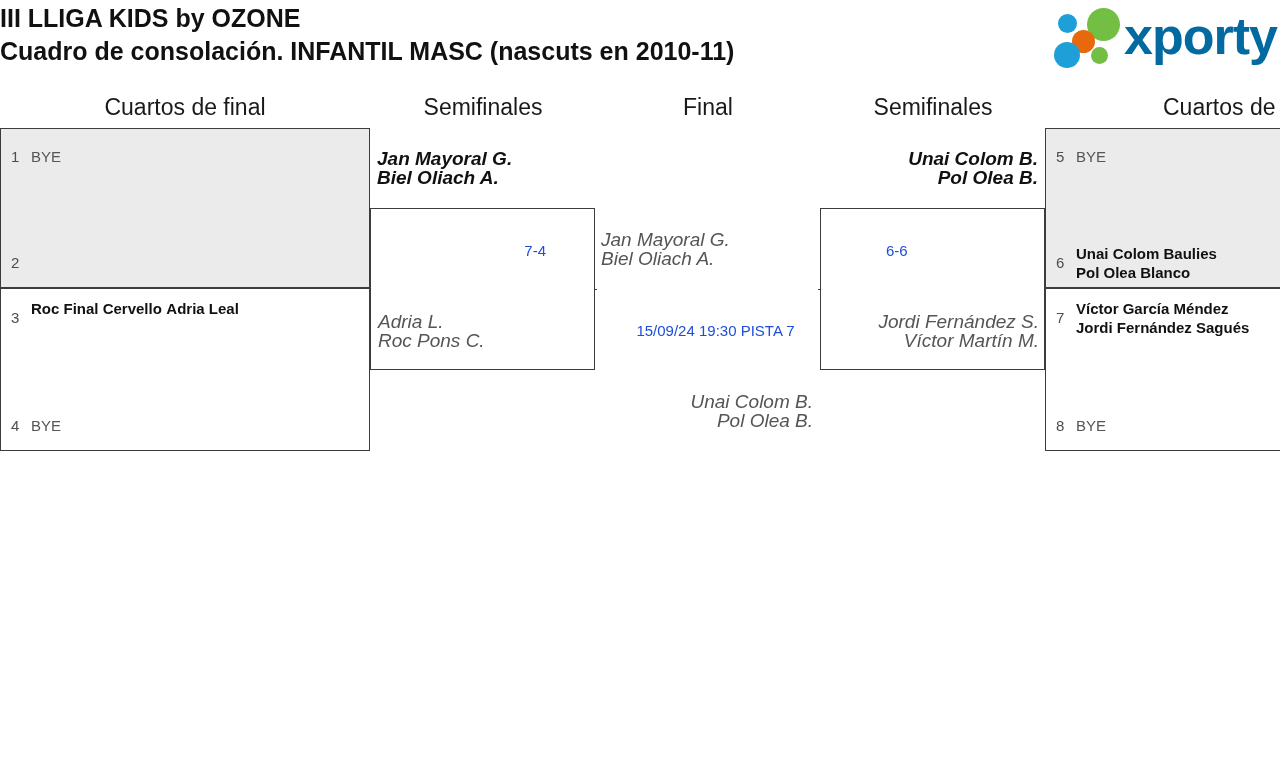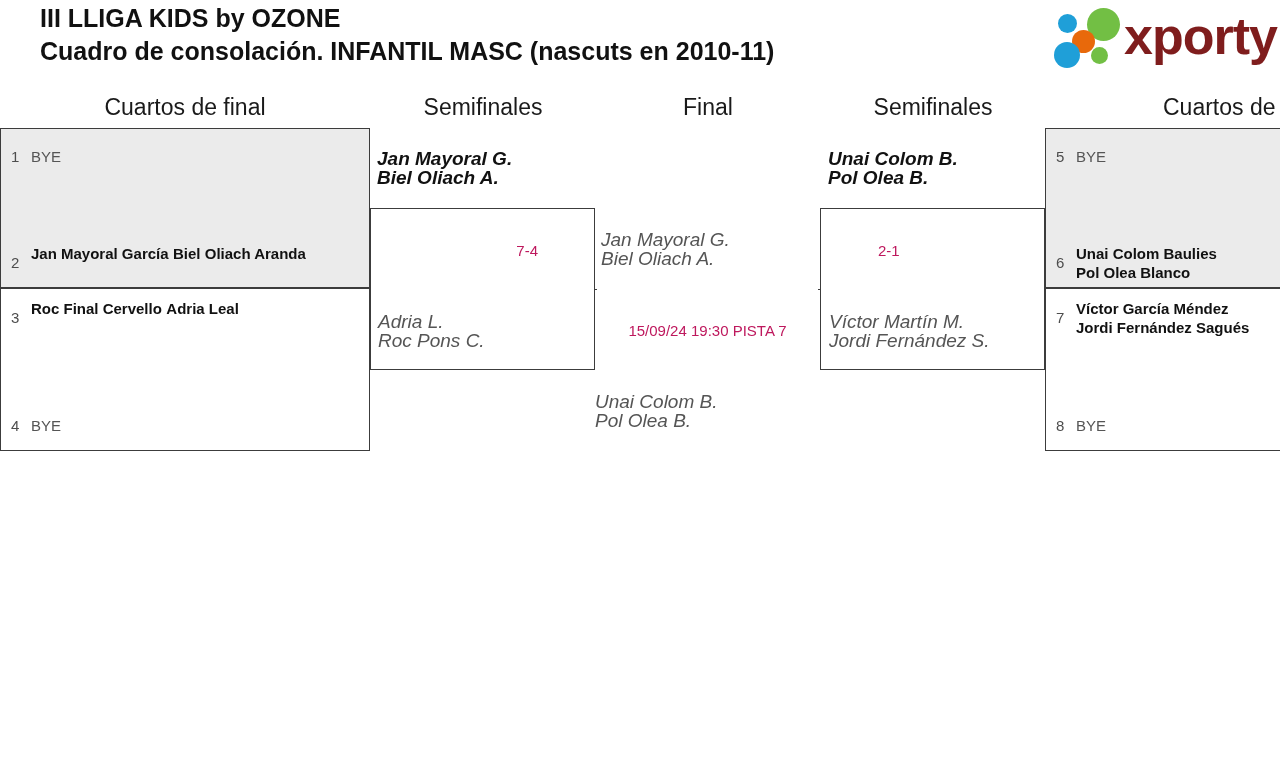--- a/index.html
+++ b/index.html
@@ -14,21 +14,20 @@
     overflow: hidden;
   }
 
   #root { position: relative; width: 1280px; height: 763px; }
 
   
   .title-block {
     position: absolute;
     left: 0; top: 2px;
     width: 840px;
-    padding-left: 40px;
   }
   .title-line {
     font-size: 25px;
     font-weight: bold;
     line-height: 33px;
     color: #111111;
     white-space: nowrap;
   }
 
   .logo {
@@ -42,21 +41,21 @@
   .dot-green-lg{ left: 33px; top: 2px;  width: 33px; height: 33px; background: #72bf44; }
   .dot-orange  { left: 18px; top: 24px; width: 23px; height: 23px; background: #e8690b; }
   .dot-blue-lg { left: 0px;  top: 36px; width: 26px; height: 26px; background: #1f9fd8; }
   .dot-green-sm{ left: 37px; top: 41px; width: 17px; height: 17px; background: #72bf44; }
   .logo-word {
     position: absolute;
     left: 76px; top: -1px;
     font-size: 52px;
     font-weight: bold;
     letter-spacing: -1px;
-    color: #7f1d1d;
+    color: #0369a1;
     line-height: 62px;
   }
 
   
   .round-header {
     position: absolute;
     top: 95px;
     font-size: 23px;
     color: #1a1a1a;
     line-height: 24px;
@@ -106,29 +105,30 @@
   .adv {
     position: absolute;
     font-size: 19px;
     line-height: 19px;
     white-space: nowrap;
     font-style: italic;
   }
   .adv .nm { white-space: nowrap; }
   .adv.winner .nm { font-weight: bold; color: #111111; }
   .adv.pending .nm { font-weight: normal; color: #555555; }
-  .adv.align-right { text-align: left; }
+  .adv.align-right { text-align: right; }
 
   
   .score {
     position: absolute;
     font-size: 15px;
     line-height: 19px;
-    color: #be185d;
-    white-space: nowrap;
+    color: #1d4ed8;
+    white-space: nowrap;
+    margin-left: 8px;
   }
 
   
   .hline {
     position: absolute;
     height: 1px;
     background: #3c3c3c;
   }
 </style>
 </head>
@@ -160,24 +160,20 @@
 
   <div class="box shaded" style="left:0px; top:128px; width:370px; height:160px;">
     <div class="slot" style="top:18px;">
       <span class="seed">1</span>
       <span class="names bye">
         <span class="nm">BYE</span>
       </span>
     </div>
     <div class="slot" style="top:115px;">
       <span class="seed lower">2</span>
-      <span class="names winner">
-        <span class="nm">Jan Mayoral García</span>
-        <span class="nm">Biel Oliach Aranda</span>
-      </span>
     </div>
   </div>
 
   <div class="box" style="left:0px; top:288px; width:370px; height:163px;">
     <div class="slot" style="top:10px;">
       <span class="seed lower">3</span>
       <span class="names winner">
         <span class="nm">Roc Final Cervello</span>
         <span class="nm">Adria Leal</span>
       </span>
@@ -221,24 +217,24 @@
   </div>
 
   <div class="hline" style="left:818px; top:289px; width:2px;"></div>
 
   <div class="adv winner align-right" style="left:828px; top:149px; width:210px;">
     <div class="nm">Unai Colom B.</div>
     <div class="nm">Pol Olea B.</div>
   </div>
 
   <div class="box" style="left:820px; top:208px; width:225px; height:162px;">
-    <div class="score" style="left:57px; top:32px; width:167px; text-align:left;">2-1</div>
+    <div class="score" style="left:57px; top:32px; width:167px; text-align:left;">6-6</div>
     <div class="adv loser align-right" style="left:8px; top:103px; width:210px;">
+      <div class="nm">Jordi Fernández S.</div>
       <div class="nm">Víctor Martín M.</div>
-      <div class="nm">Jordi Fernández S.</div>
     </div>
   </div>
 
   <div class="hline" style="left:1043px; top:208px; width:2px;"></div>
   <div class="hline" style="left:1043px; top:369px; width:2px;"></div>
 
   <div class="box shaded" style="left:1045px; top:128px; width:250px; height:160px;">
     <div class="slot" style="top:18px;">
       <span class="seed">5</span>
       <span class="names bye">

